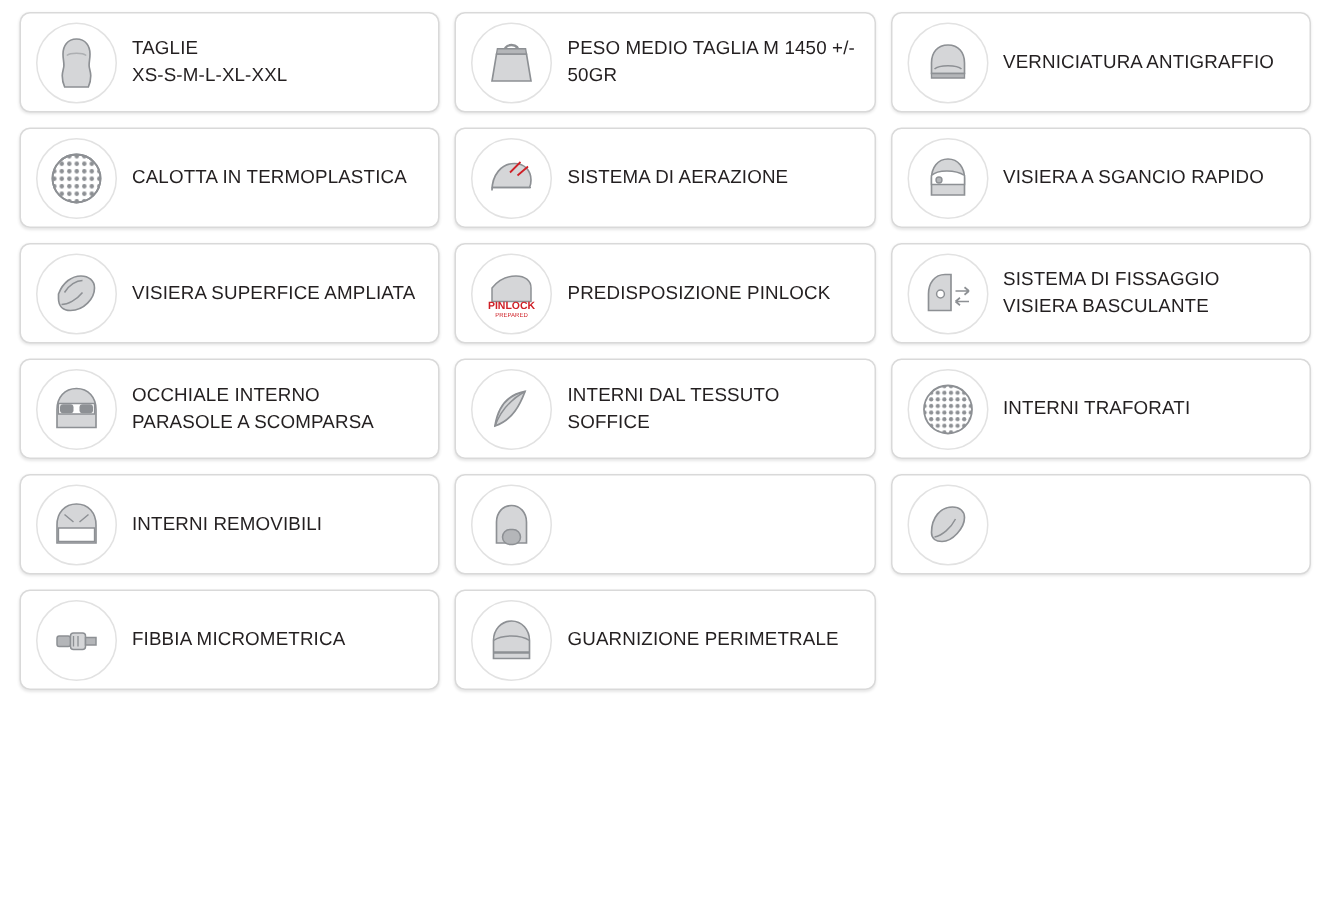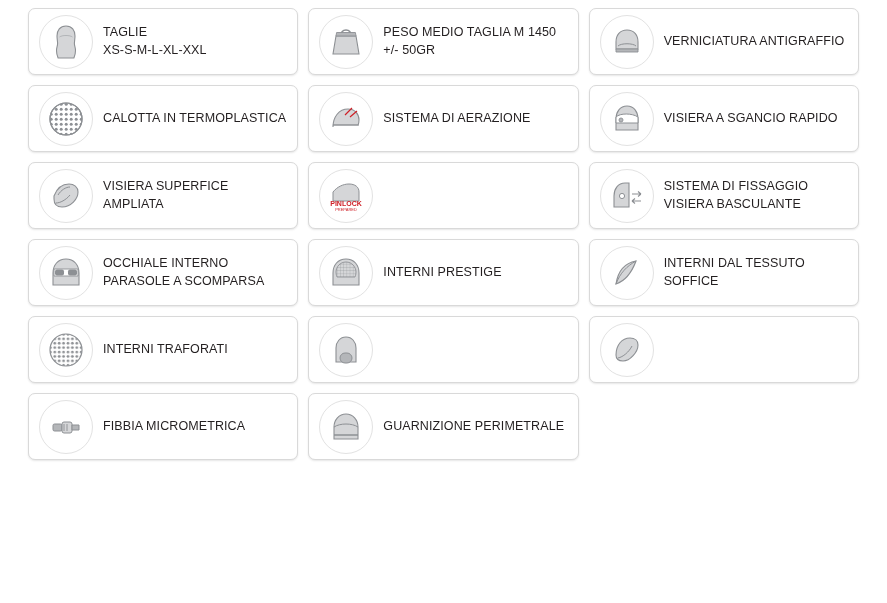--- a/index.html
+++ b/index.html
@@ -11,21 +11,21 @@
     height: 603px;
     background: #ffffff;
     font-family: "Liberation Sans", sans-serif;
     overflow: hidden;
   }
   #grid {
     display: grid;
     grid-template-columns: repeat(3, 1fr);
     column-gap: 10px;
     row-gap: 10px;
-    padding: 8px 28px;
+    padding: 8px 13px;
     box-sizing: border-box;
     width: 887px;
   }
   .feature-card {
     background: #ffffff;
     border: 1px solid #d9d9d9;
     border-radius: 7px;
     box-shadow: 0 1px 2px rgba(0,0,0,0.10);
     height: 67px;
     display: flex;
@@ -135,20 +135,21 @@
       <div class="feature-label">VISIERA SUPERFICE AMPLIATA</div>
     </div>
     <div class="feature-card">
       <div class="icon-wrap">
         <svg width="44" height="44" viewBox="0 0 44 44" xmlns="http://www.w3.org/2000/svg">
           <path d="M9 18c4-5 10-8 16-8 6 0 10 3 10 8v9H9z" fill="#d5d6d8" stroke="#8d9094" stroke-width="1"></path>
           <text x="22" y="32" font-family="Liberation Sans, sans-serif" font-size="7" font-weight="bold" fill="#cf2027" text-anchor="middle">PINLOCK</text>
           <text x="22" y="37" font-family="Liberation Sans, sans-serif" font-size="4" fill="#cf2027" text-anchor="middle">PREPARED</text>
         </svg>
       </div>
+      <div class="feature-label">PREDISPOSIZIONE PINLOCK</div>
     </div>
     <div class="feature-card">
       <div class="icon-wrap">
         <svg width="44" height="44" viewBox="0 0 44 44" xmlns="http://www.w3.org/2000/svg">
           <path d="M20 9c-7 0-11 6-11 13v11h15V9z" fill="#d5d6d8" stroke="#8d9094" stroke-width="1.1"></path>
           <circle cx="17" cy="22" r="2.6" fill="#ffffff" stroke="#8d9094" stroke-width="1"></circle>
           <path d="M27 20h9M36 20l-3-2.5M36 20l-3 2.5" fill="none" stroke="#8d9094" stroke-width="1.1"></path>
           <path d="M36 27h-9M27 27l3-2.5M27 27l3 2.5" fill="none" stroke="#8d9094" stroke-width="1.1"></path>
         </svg>
       </div>
@@ -157,34 +158,20 @@
     <div class="feature-card">
       <div class="icon-wrap">
         <svg width="44" height="44" viewBox="0 0 44 44" xmlns="http://www.w3.org/2000/svg">
           <path d="M22 8c-8 0-13 6-13 14v12h26V22c0-8-5-14-13-14z" fill="#d5d6d8" stroke="#8d9094" stroke-width="1.1"></path>
           <path d="M10 18h24v7H10z" fill="#ffffff" stroke="#8d9094" stroke-width="0.9"></path>
           <rect x="11" y="18.5" width="9" height="6" rx="2" fill="#8d9094"></rect>
           <rect x="24" y="18.5" width="9" height="6" rx="2" fill="#8d9094"></rect>
         </svg>
       </div>
       <div class="feature-label">OCCHIALE INTERNO PARASOLE A SCOMPARSA</div>
-    </div>
-    <div class="feature-card">
-      <div class="icon-wrap">
-        <svg width="44" height="44" viewBox="0 0 44 44" xmlns="http://www.w3.org/2000/svg">
-          <defs>
-            <pattern id="mesh1" width="3.2" height="3.2" patternUnits="userSpaceOnUse">
-              <path d="M0 0h3.2M0 0v3.2" stroke="#8d9094" stroke-width="0.5"></path>
-            </pattern>
-          </defs>
-          <path d="M22 8c-8 0-13 6-13 14v12h26V22c0-8-5-14-13-14z" fill="#d5d6d8" stroke="#8d9094" stroke-width="1.1"></path>
-          <path d="M22 11c-6 0-10 5-10 10 0 3 1 5 1 5h18s1-2 1-5c0-5-4-10-10-10z" fill="url(#mesh1)" stroke="#8d9094" stroke-width="0.9"></path>
-        </svg>
-      </div>
-      <div class="feature-label">INTERNI PRESTIGE</div>
     </div>
     <div class="feature-card">
       <div class="icon-wrap">
         <svg width="44" height="44" viewBox="0 0 44 44" xmlns="http://www.w3.org/2000/svg">
           <path d="M11 33c2-13 9-21 20-23-3 8-8 19-20 23z" fill="#d5d6d8" stroke="#8d9094" stroke-width="1.2"></path>
           <path d="M11 33c4-11 11-18 20-23" fill="none" stroke="#8d9094" stroke-width="1"></path>
         </svg>
       </div>
       <div class="feature-label">INTERNI DAL TESSUTO SOFFICE</div>
     </div>
@@ -197,20 +184,30 @@
             </pattern>
           </defs>
           <circle cx="22" cy="22" r="16" fill="url(#dots2)" stroke="#8d9094" stroke-width="1.2"></circle>
         </svg>
       </div>
       <div class="feature-label">INTERNI TRAFORATI</div>
     </div>
     <div class="feature-card">
       <div class="icon-wrap">
         <svg width="44" height="44" viewBox="0 0 44 44" xmlns="http://www.w3.org/2000/svg">
+          <path d="M22 8c-8 0-13 6-13 14v12h26V22c0-8-5-14-13-14z" fill="#d5d6d8" stroke="#8d9094" stroke-width="1.1"></path>
+          <path d="M10 24h24v9H10z" fill="#ffffff" stroke="#8d9094" stroke-width="0.9"></path>
+          <path d="M14 15l6 5M30 15l-6 5" fill="none" stroke="#8d9094" stroke-width="1"></path>
+        </svg>
+      </div>
+      <div class="feature-label">INTERNI REMOVIBILI</div>
+    </div>
+    <div class="feature-card">
+      <div class="icon-wrap">
+        <svg width="44" height="44" viewBox="0 0 44 44" xmlns="http://www.w3.org/2000/svg">
           <path d="M22 9c-6 0-10 5-10 11v14h20V20c0-6-4-11-10-11z" fill="#d5d6d8" stroke="#8d9094" stroke-width="1.1"></path>
           <rect x="16" y="25" width="12" height="10" rx="5" fill="#b4b6b9" stroke="#8d9094" stroke-width="1"></rect>
         </svg>
       </div>
     </div>
     <div class="feature-card">
       <div class="icon-wrap">
         <svg width="44" height="44" viewBox="0 0 44 44" xmlns="http://www.w3.org/2000/svg">
           <path d="M11 27c0-10 6-17 14-17 5 0 8 3 8 7 0 7-8 16-15 16-4 0-7-2-7-6z" fill="#d5d6d8" stroke="#8d9094" stroke-width="1.1"></path>
           <path d="M13 30c5-1 11-6 14-12" fill="none" stroke="#8d9094" stroke-width="1"></path>

